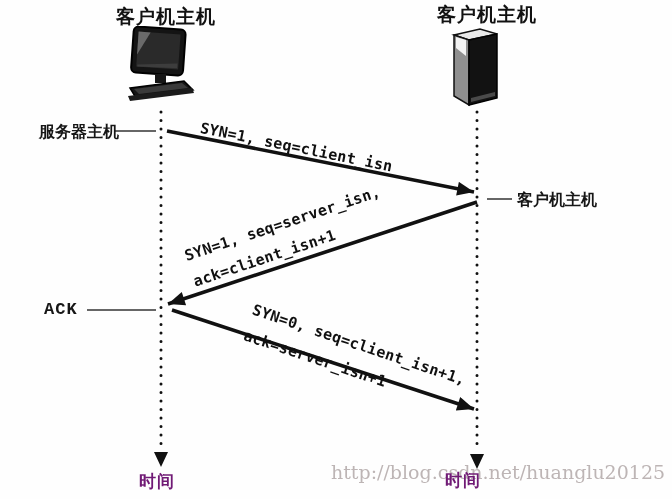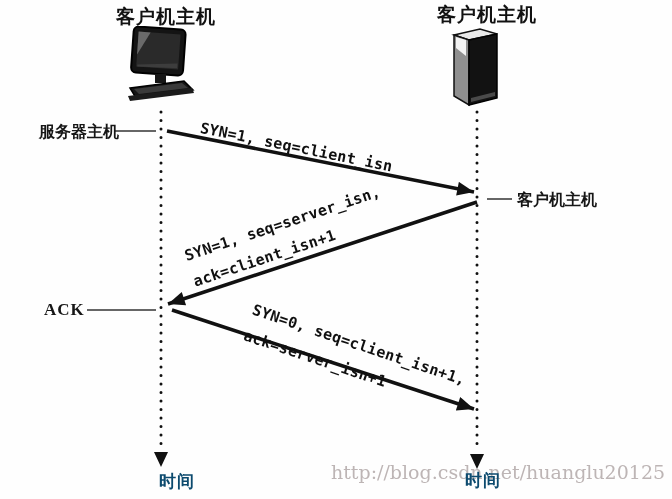--- a/index.html
+++ b/index.html
@@ -17,34 +17,34 @@
   .server-title { left:437px; top:2px; }
   .icon { position:absolute; }
   .client-icon { left:118px; top:26px; }
   .server-icon { left:444px; top:26px; }
   .overlay { position:absolute; left:0; top:0; }
   .evt {
     position:absolute; font-size:16px; font-weight:600; white-space:nowrap; color:#161616;
   }
   .evt-request { left:39px; top:122px; }
   .evt-grant   { left:517px; top:190px; }
-  .evt-ack     { left:44px; top:300px; font-family:Liberation Serif, serif; font-weight:600; font-size:17px; letter-spacing:1px; }
+  .evt-ack     { left:44px; top:300px; font-family:Liberation Mono, monospace; font-weight:600; font-size:17px; letter-spacing:1px; }
   .msg {
     position:absolute; white-space:nowrap;
     font-family:"DejaVu Sans Mono","Liberation Mono",monospace;
     font-weight:700; font-size:15px; letter-spacing:0.3px;
     line-height:27px; color:#101010; transform-origin:0 0;
   }
   .msg span { display:block; }
   .msg1 { left:203px; top:115px; transform:rotate(11.5deg); }
   .msg2 { left:181px; top:244px; transform:rotate(-18.5deg); }
   .msg3 { left:257px; top:297px; transform:rotate(18.5deg); }
   .time-label {
     position:absolute; font-size:17px; font-weight:700; letter-spacing:1px;
-    color:#0c4a6e; z-index:3;margin-left:20px;
+    color:#701a75; z-index:3;
   }
   .time-left  { left:139px; top:470px; }
   .time-right { left:445px; top:469px; }
   .watermark {
     position:absolute; left:331px; top:461px; z-index:2;
     font-family:"DejaVu Serif","Liberation Serif",serif;
     font-size:19px; color:#bdb5b5; white-space:nowrap; letter-spacing:0px;text-align:right;
   }
 </style>
 </head>

